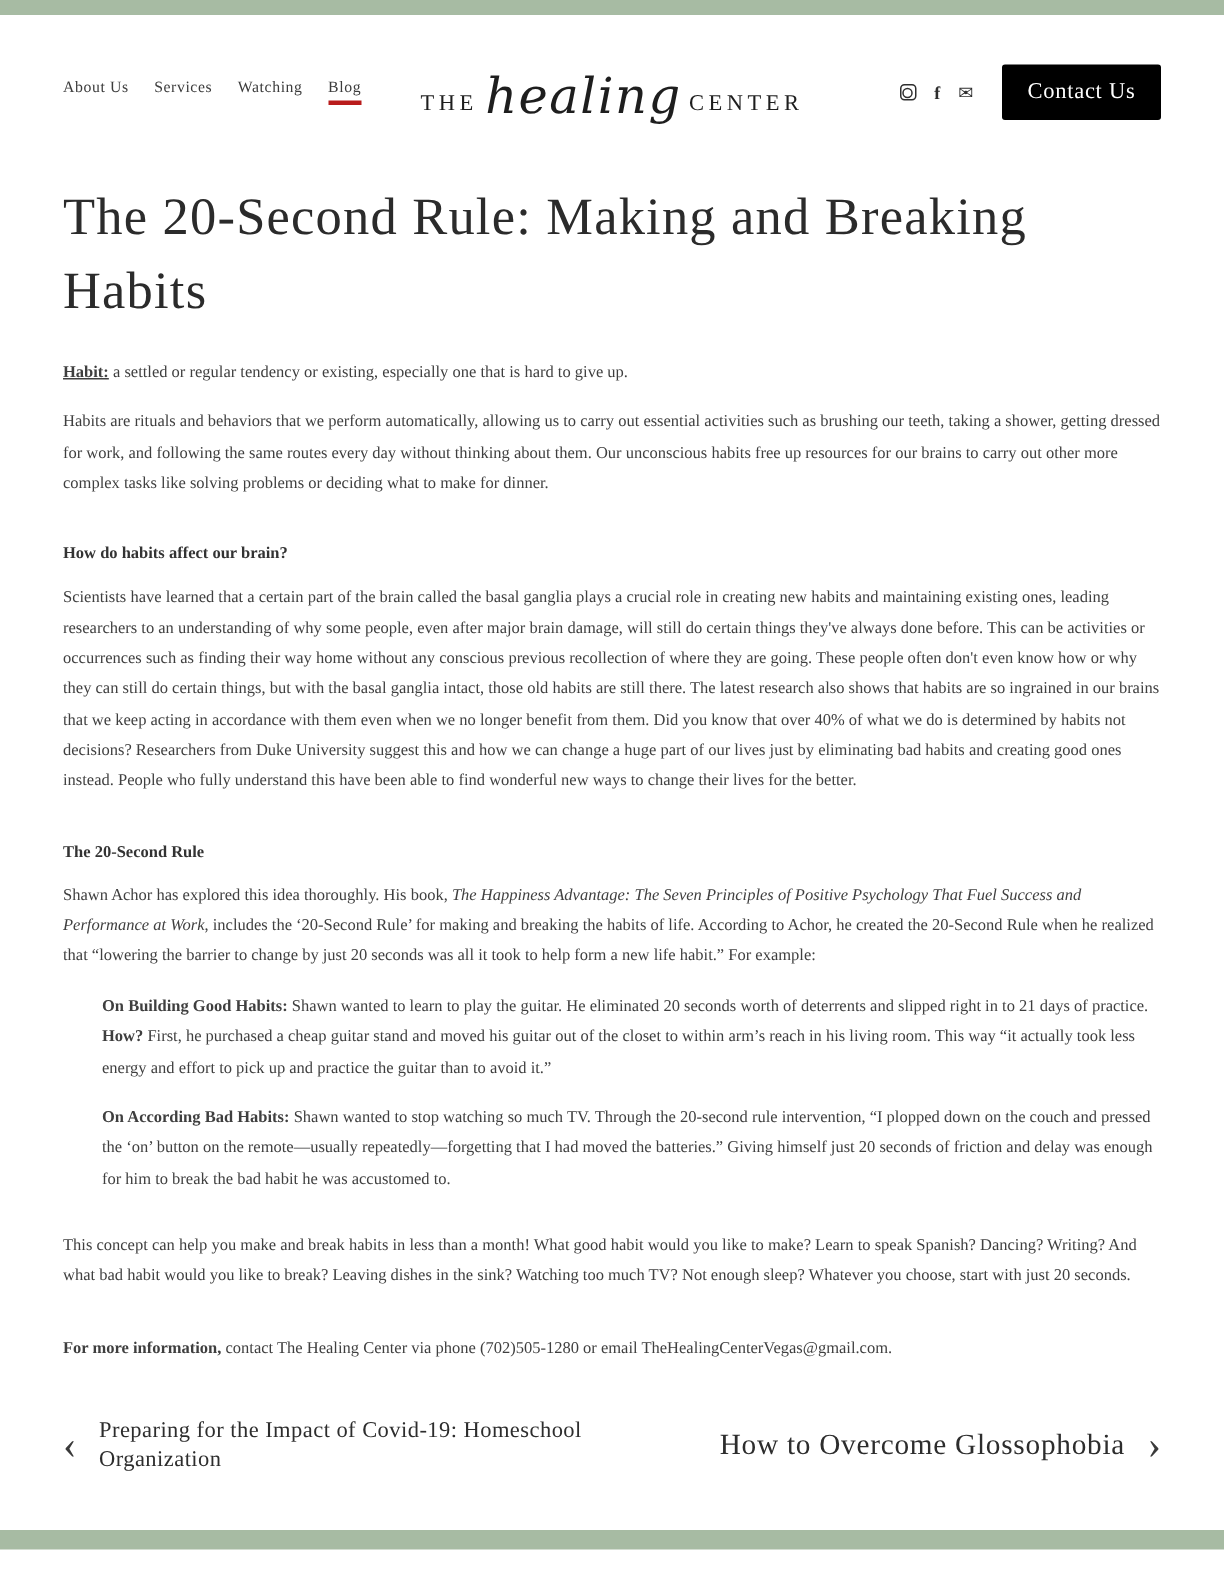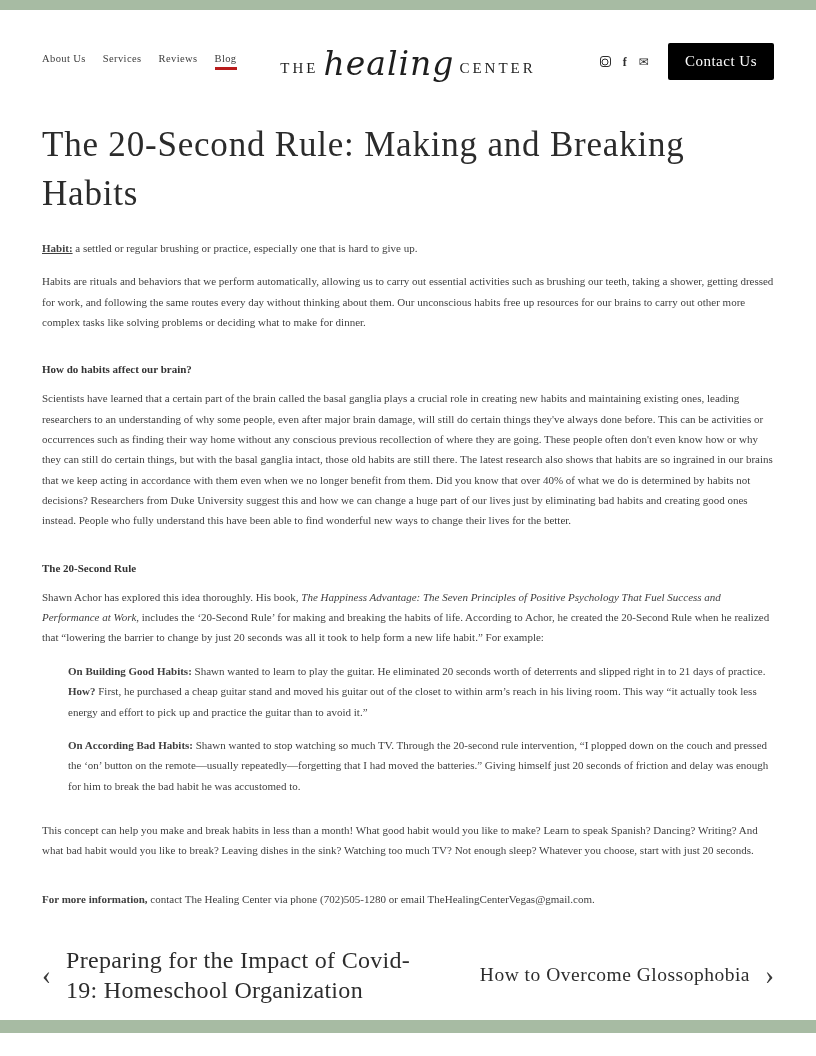--- a/index.html
+++ b/index.html
@@ -51,33 +51,33 @@
   .more-info { margin-top:28px; }
 
   
   .pagination {
     position:absolute; top:945px; left:0; right:0;
     display:flex; justify-content:space-between; align-items:center;
     padding:0 42px;
   }
   .page-link { display:flex; align-items:center; gap:15px; cursor:pointer; color:#2d2d2d; }
   .page-arrow { font-size:27px; font-weight:300; color:#3a3a3a; line-height:1; }
-  .prev-label { font-size:24px; line-height:1.25; max-width:350px; letter-spacing:0.3px; }
+  .prev-label { font-size:15px; line-height:1.25; max-width:350px; letter-spacing:0.3px; }
   .next-label { font-size:19.5px; letter-spacing:0.5px; white-space:nowrap; }
 </style>
 </head>
 <body>
 
 <div class="accent-bar accent-top" style="background: rgb(167, 187, 163);"></div>
 
 <div class="header">
   <div class="nav">
     <span class="nav-item">About Us</span>
     <span class="nav-item">Services</span>
-    <span class="nav-item">Reviews</span>
+    <span class="nav-item">Watching</span>
     <span class="nav-item active">Blog</span>
   </div>
   <div class="logo">
     <span class="logo-prefix">THE</span>
     <span class="logo-script">healing</span>
     <span class="logo-suffix">CENTER</span>
   </div>
   <div class="actions">
     <div class="social">
       <span class="icon-instagram"></span>
@@ -85,21 +85,21 @@
       <span class="icon-email">✉</span>
     </div>
     <button class="contact-btn" style="background: rgb(0, 0, 0);">Contact Us</button>
   </div>
 </div>
 
 <div class="article">
   <h1 class="article-title">The 20-Second Rule: Making and Breaking Habits</h1>
 
   <p class="p p-def">
-    <span class="def-term">Habit:</span><span> a settled or regular brushing or practice, especially one that is hard to give up.</span>
+    <span class="def-term">Habit:</span><span> a settled or regular tendency or existing, especially one that is hard to give up.</span>
   </p>
 
   <p class="p">Habits are rituals and behaviors that we perform automatically, allowing us to carry out essential activities such as brushing our teeth, taking a shower, getting dressed for work, and following the same routes every day without thinking about them. Our unconscious habits free up resources for our brains to carry out other more complex tasks like solving problems or deciding what to make for dinner.</p>
 
   <p class="section-heading">How do habits affect our brain?</p>
   <p class="p">Scientists have learned that a certain part of the brain called the basal ganglia plays a crucial role in creating new habits and maintaining existing ones, leading researchers to an understanding of why some people, even after major brain damage, will still do certain things they've always done before. This can be activities or occurrences such as finding their way home without any conscious previous recollection of where they are going. These people often don't even know how or why they can still do certain things, but with the basal ganglia intact, those old habits are still there. The latest research also shows that habits are so ingrained in our brains that we keep acting in accordance with them even when we no longer benefit from them. Did you know that over 40% of what we do is determined by habits not decisions? Researchers from Duke University suggest this and how we can change a huge part of our lives just by eliminating bad habits and creating good ones instead. People who fully understand this have been able to find wonderful new ways to change their lives for the better.</p>
 
   <p class="section-heading">The 20-Second Rule</p>
   <p class="p">
     <span>Shawn Achor has explored this idea thoroughly. His book, </span><span class="i">The Happiness Advantage: The Seven Principles of Positive Psychology That Fuel Success and Performance at Work</span><span>, includes the ‘20-Second Rule’ for making and breaking the habits of life. According to Achor, he created the 20-Second Rule when he realized that “lowering the barrier to change by just 20 seconds was all it took to help form a new life habit.” For example:</span>

